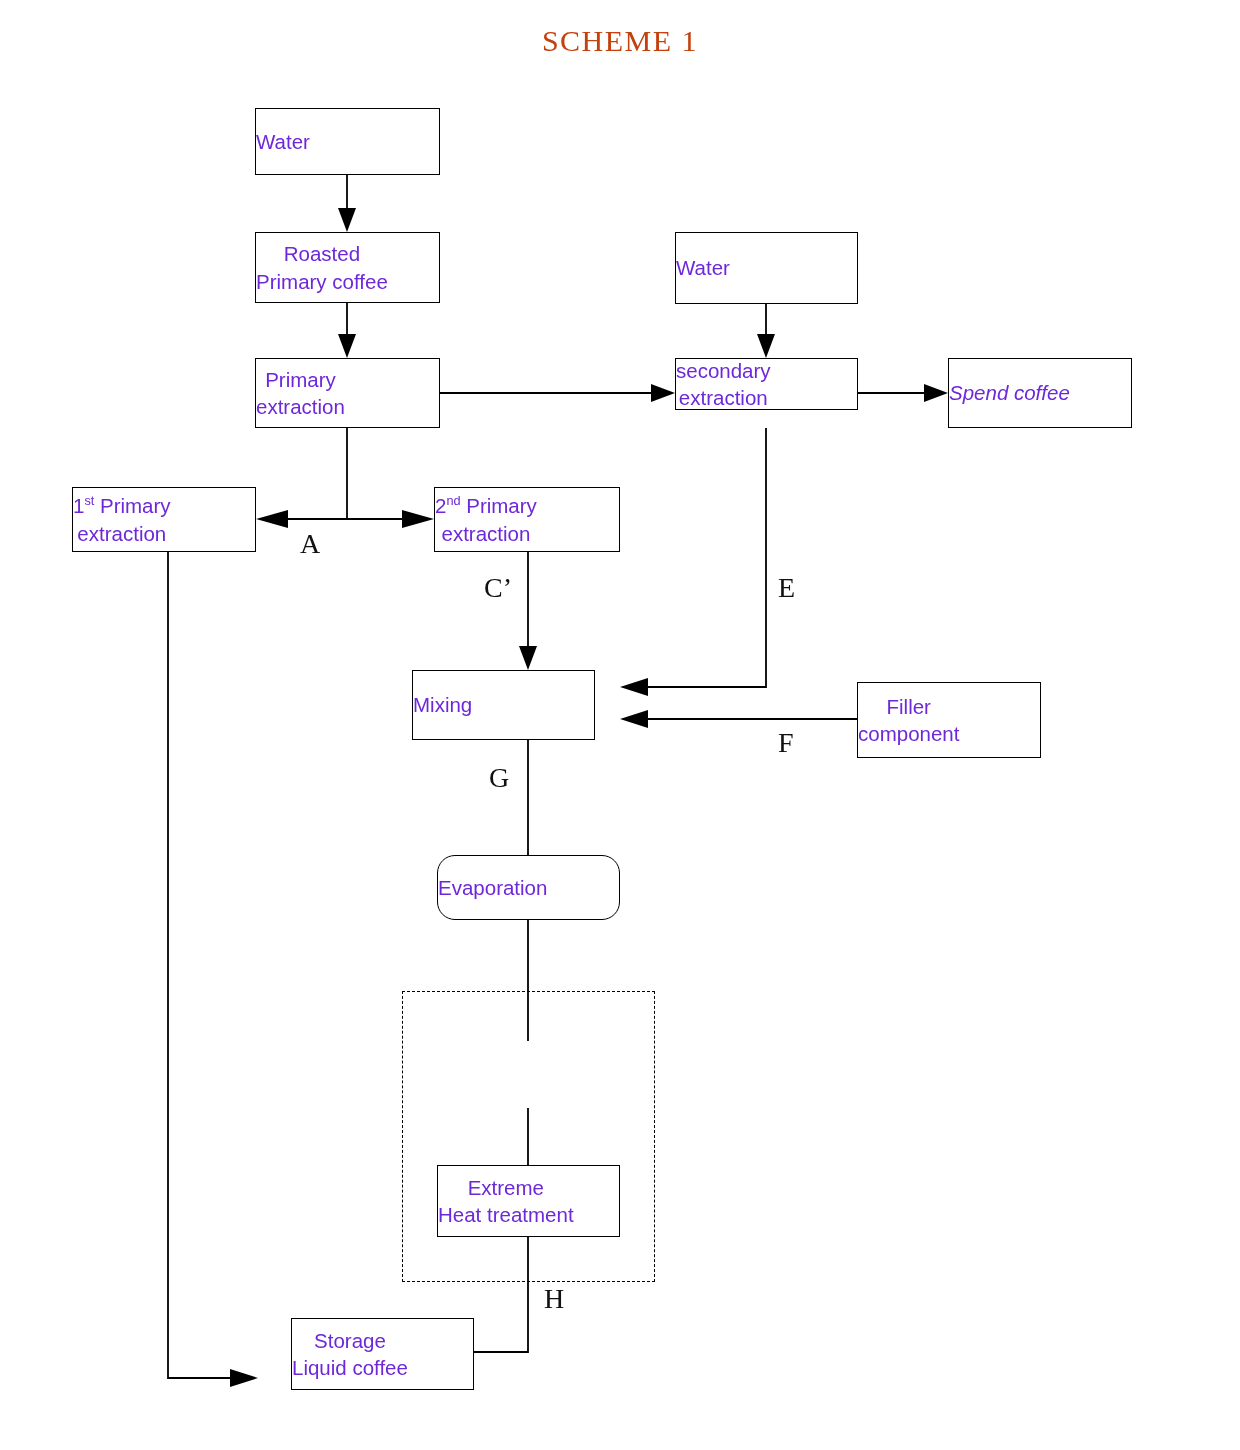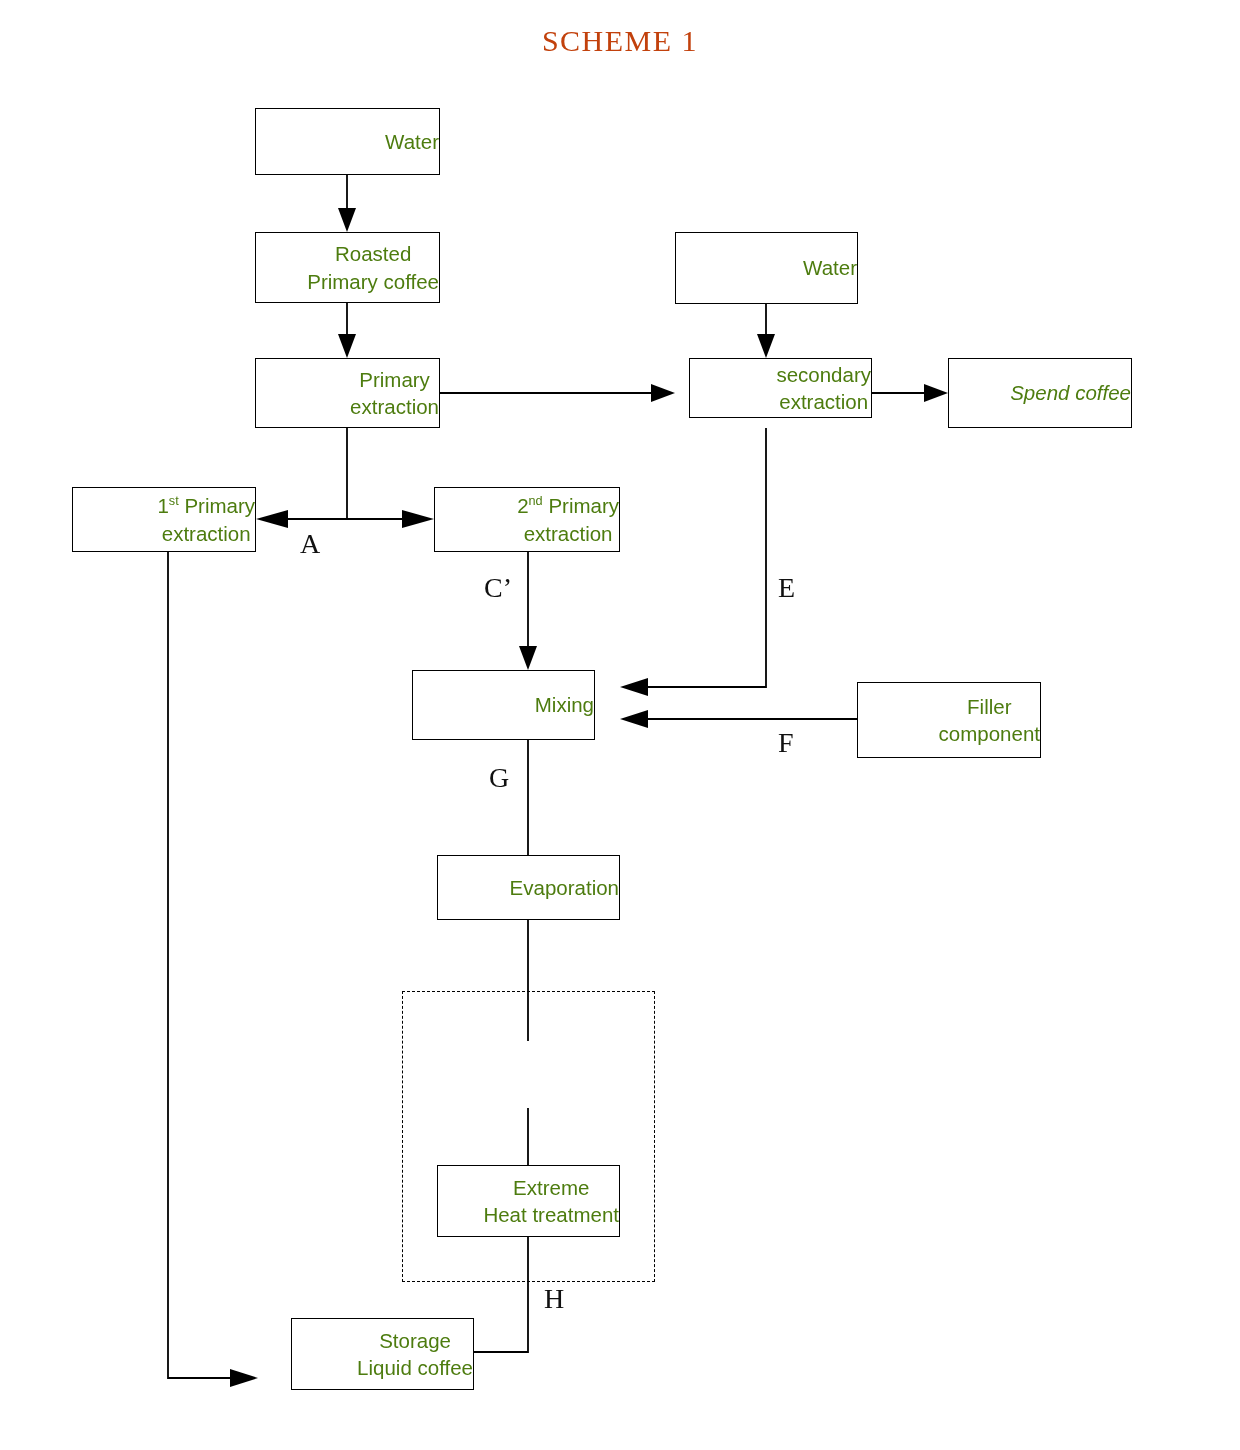--- a/index.html
+++ b/index.html
@@ -26,25 +26,25 @@
     letter-spacing: 1.5px;
     color: #c2410c;
   }
   .box {
     position: absolute;
     box-sizing: border-box;
     border: 1.6px solid #000000;
     background: #ffffff;
     display: flex;
     align-items: center;
-    justify-content: flex-end;
+    justify-content: flex-start;
     text-align: center;
     font-size: 20.5px;
     line-height: 1.32;
-    color: #4d7c0f;
+    color: #6d28d9;
     z-index: 3;
   }
   .dashed-group {
     position: absolute;
     box-sizing: border-box;
     border: 1.8px dashed #000000;
     background: transparent;
     z-index: 1;
   }
   .flowlabel {
@@ -175,21 +175,21 @@
     <span>
       <span>Primary</span><br>
       <span>extraction</span>
     </span>
   </div>
 
   <div class="box" style="left:675px; top:232px; width:183px; height:72px;">
     <span>Water</span>
   </div>
 
-  <div class="box" style="left:689px; top:358px; width:183px; height:60px;">
+  <div class="box" style="left:675px; top:358px; width:183px; height:52px;">
     <span>
       <span>secondary</span><br>
       <span>extraction</span>
     </span>
   </div>
 
   <div class="box" style="left:948px; top:358px; width:184px; height:70px;font-style:italic;">
     <span>Spend coffee</span>
   </div>
 
@@ -211,21 +211,21 @@
     <span>Mixing</span>
   </div>
 
   <div class="box" style="left:857px; top:682px; width:184px; height:76px;">
     <span>
       <span>Filler</span><br>
       <span>component</span>
     </span>
   </div>
 
-  <div class="box" style="left:437px; top:855px; width:183px; height:65px;">
+  <div class="box" style="left:437px; top:855px; width:183px; height:65px;border-radius:18px;">
     <span>Evaporation</span>
   </div>
 
 
   <div class="box" style="left:437px; top:1165px; width:183px; height:72px;">
     <span>
       <span>Extreme</span><br>
       <span>Heat treatment</span>
     </span>
   </div>

